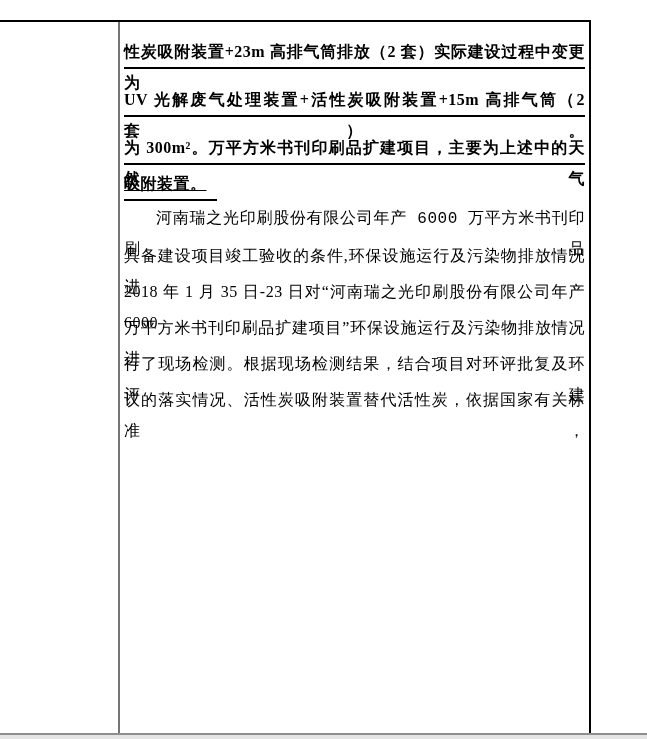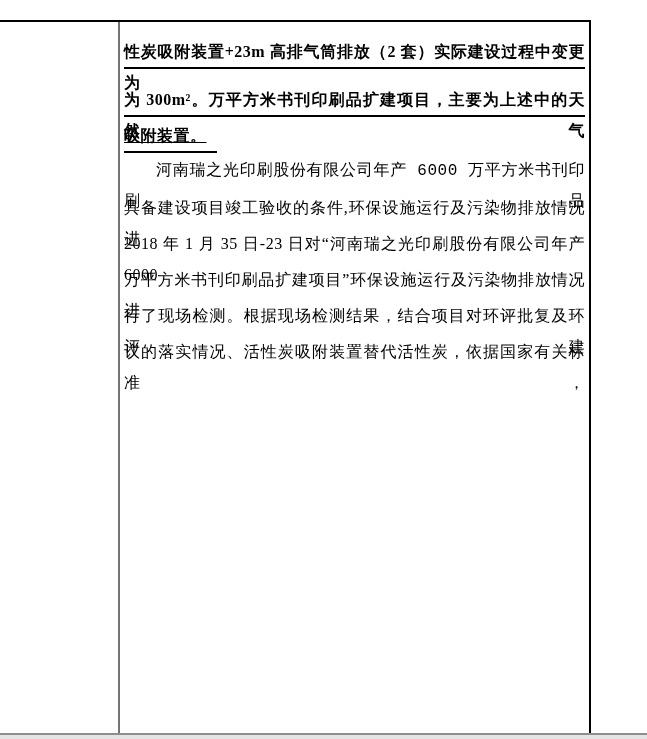--- a/index.html
+++ b/index.html
@@ -68,20 +68,23 @@
   <div class="left-cell"></div>
   <div class="col-divider"></div>
   <div class="right-border"></div>
 
   <div class="text-cell" id="text-cell">
       <div class="p-bold p-underline">
         <div class="line just">
           <span class="t">性炭吸附装置+23m 高排气筒排放（2 套）实际建设过程中变更为</span>
         </div>
         <div class="line just">
+          <span class="t">UV 光解废气处理装置+活性炭吸附装置+15m 高排气筒（2 套）。</span>
+        </div>
+        <div class="line just">
           <span class="t">为 300m²。万平方米书刊印刷品扩建项目，主要为上述中的天然气</span>
         </div>
         <div class="line nojust"><span class="t">吸附装置。</span></div>
       </div>
       <div class="">
         <div class="line just indent">
           <span class="t">河南瑞之光印刷股份有限公司年产 6000 万平方米书刊印刷品</span>
         </div>
         <div class="line just">
           <span class="t">具备建设项目竣工验收的条件,环保设施运行及污染物排放情况进</span>

